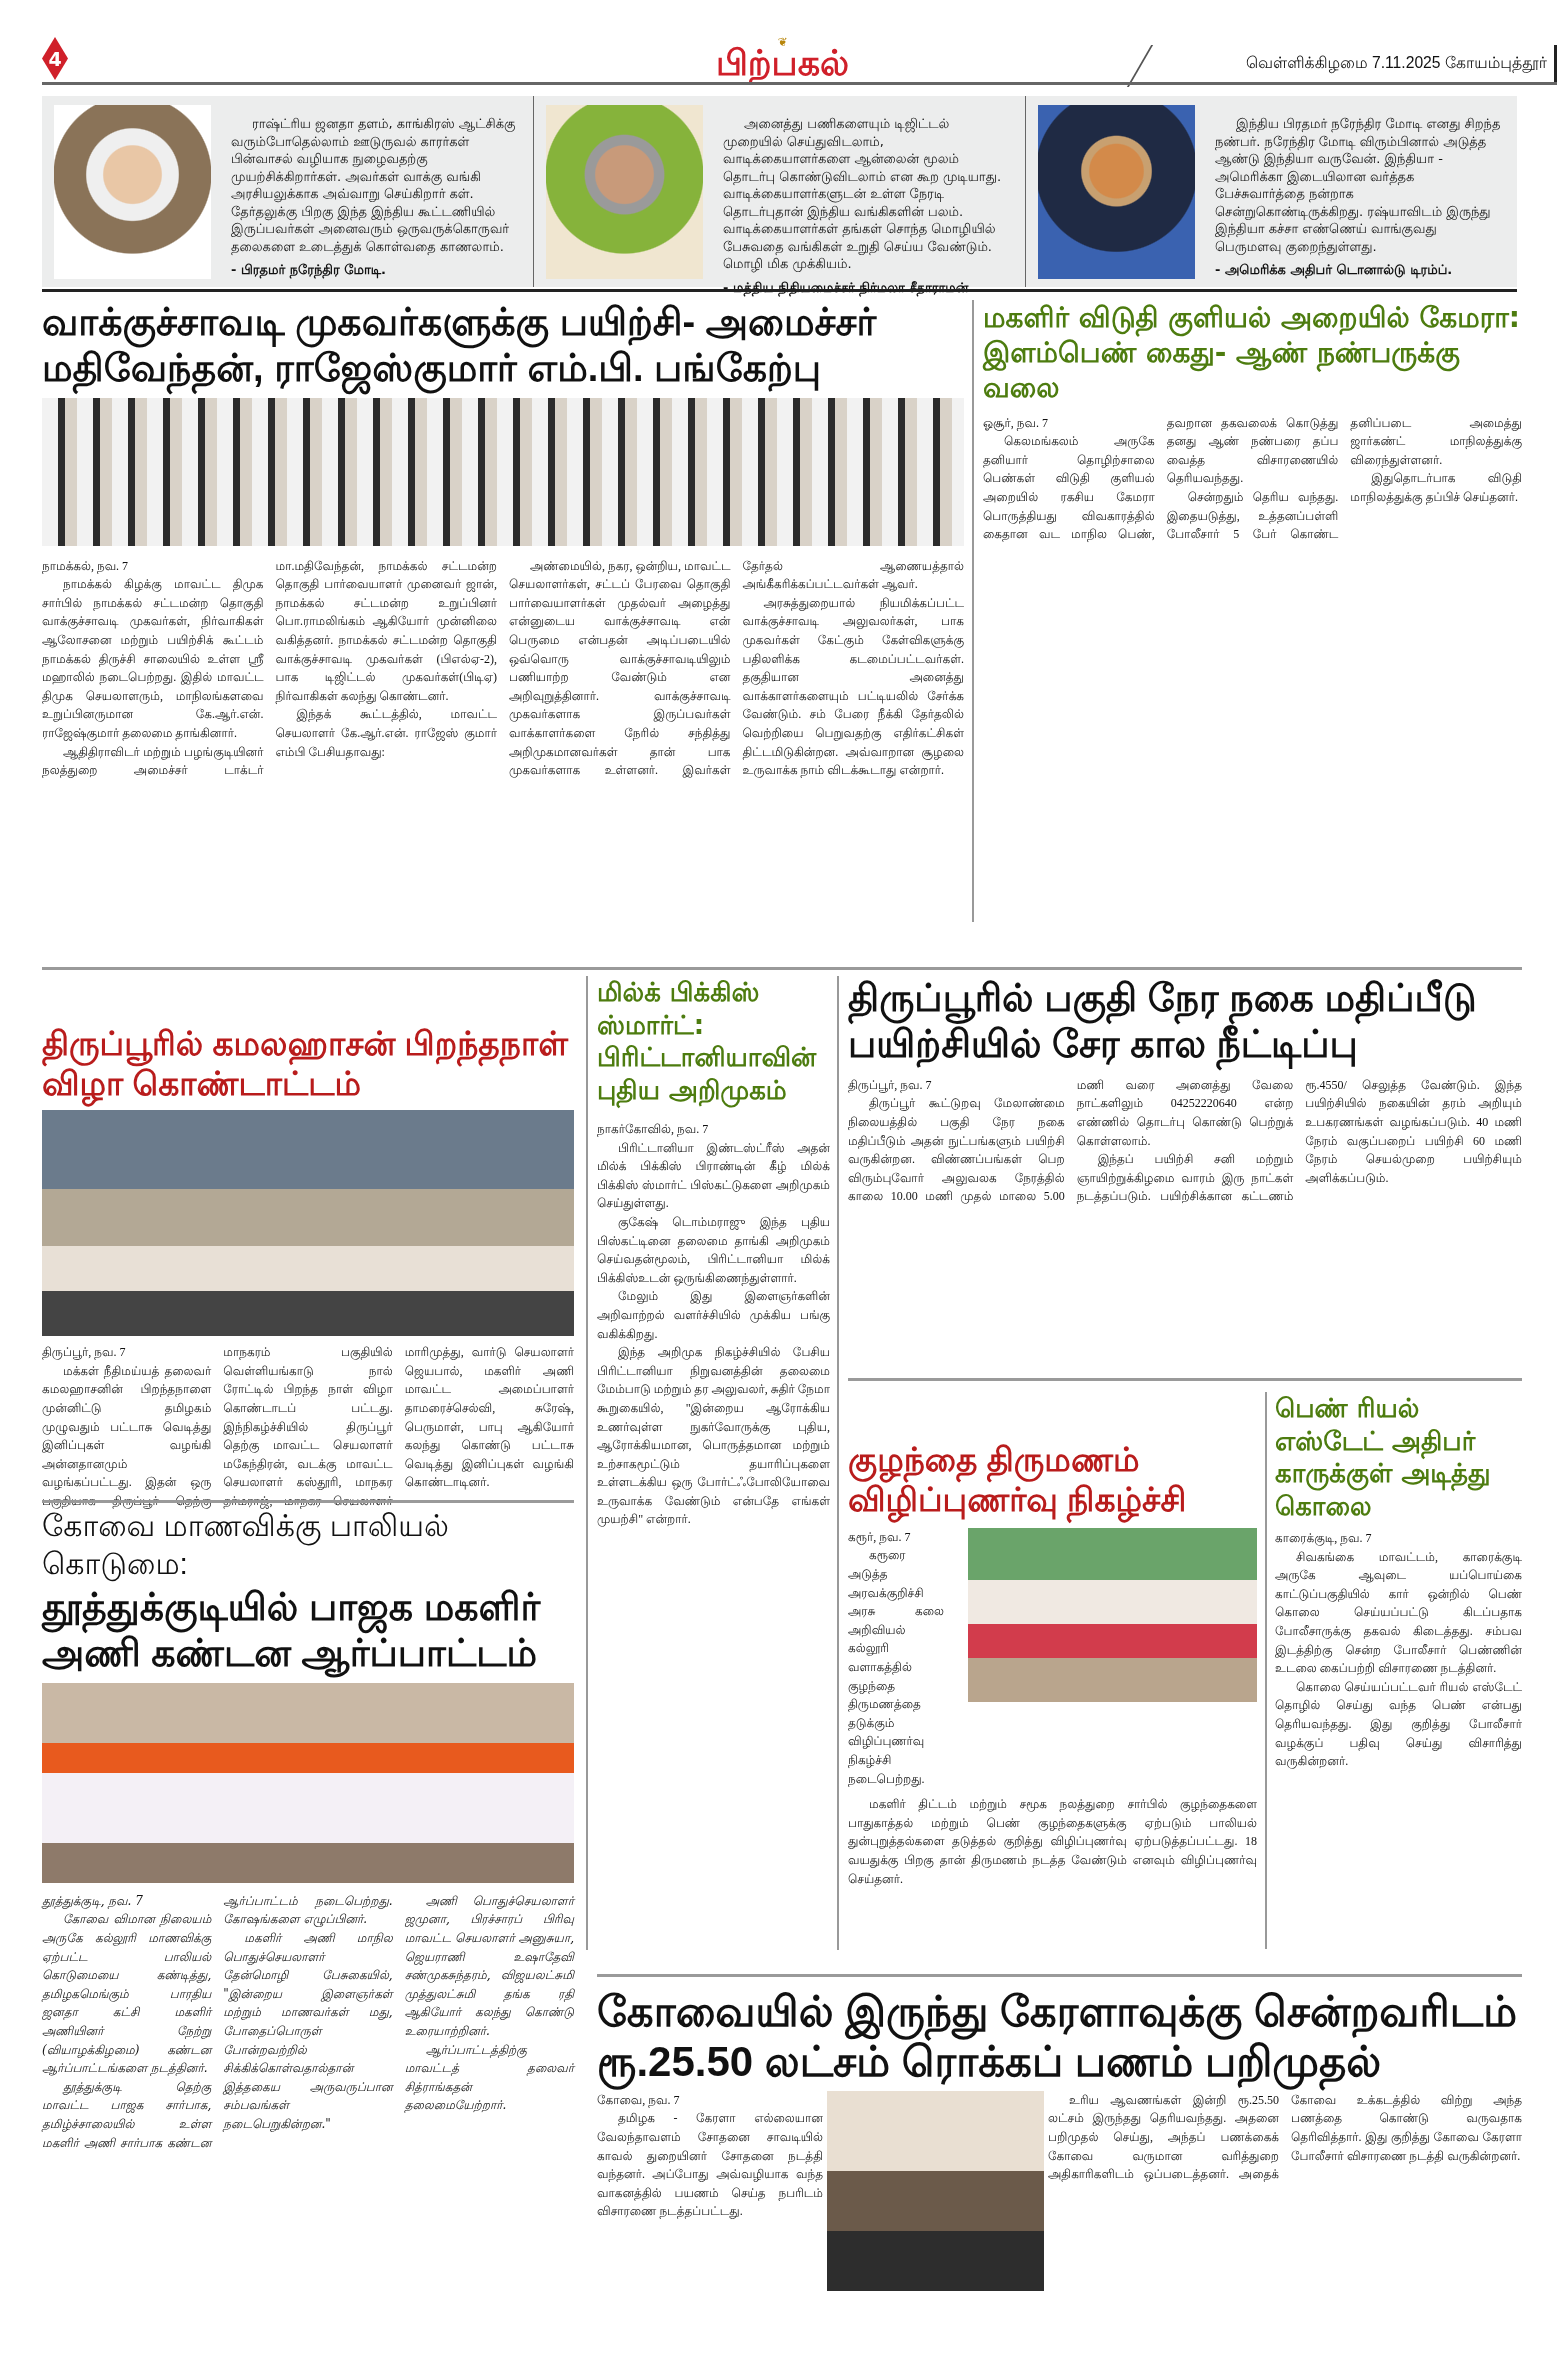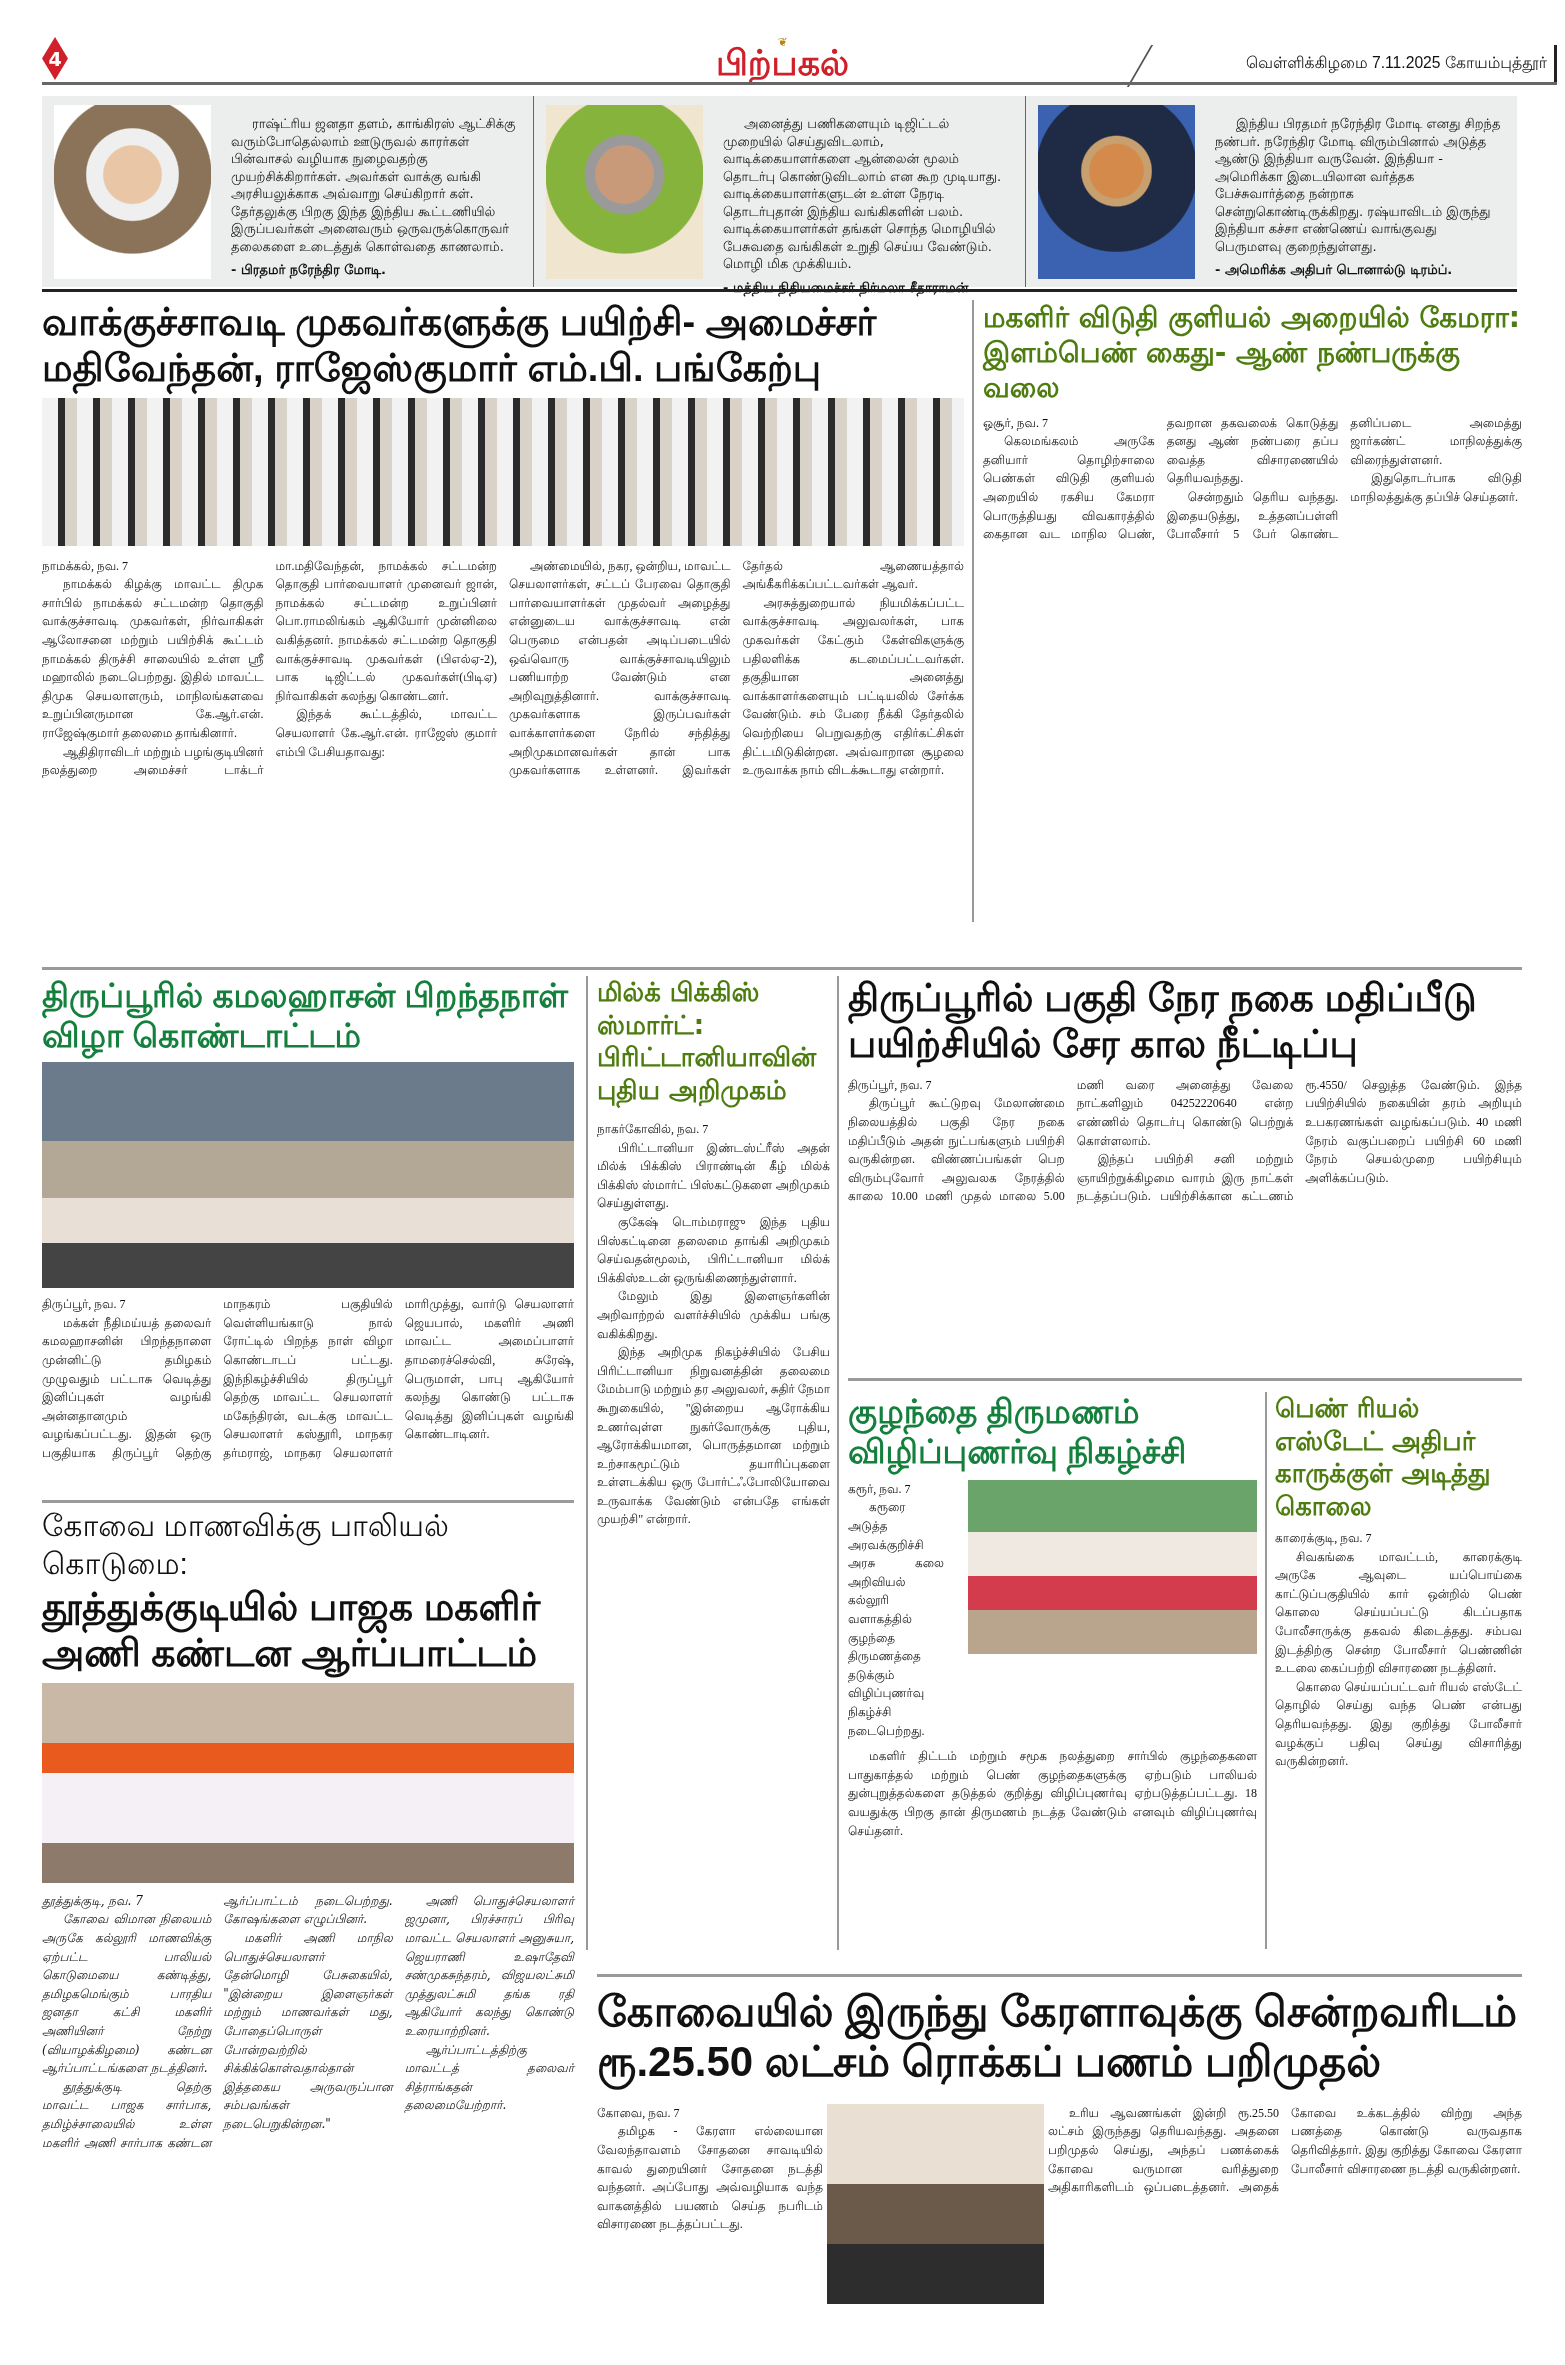--- a/index.html
+++ b/index.html
@@ -26,21 +26,21 @@
   .ph-nirmala { background: radial-gradient(circle at 50% 40%, #c89a7a 0 22%, #9a9a9a 23% 30%, #86b33b 31% 60%, #f0e6d0 61%); }
   .ph-trump { background: radial-gradient(circle at 50% 38%, #d38a4a 0 20%, #c8a070 21% 26%, #1f2a44 27% 60%, #3a62b0 61%); }
   .ph-crowd { background: repeating-linear-gradient(90deg, #f2f2f2 0 15.7px, #2b2b2b 15.7px 22.6px, #d9d2c8 22.6px 35px), #ddd; }
   .ph-street { background: linear-gradient(180deg,#6b7b8c 0 35%, #b3a895 35% 60%, #e8e0d6 60% 80%, #444 80%); }
   .ph-protest { background: linear-gradient(180deg,#c9b8a5 0 30%, #e85a1e 30% 45%, #f4f0f6 45% 80%, #8e7a6a 80%); }
   .ph-event { background: linear-gradient(180deg,#6aa46a 0 30%, #f0e9e2 30% 55%, #d23c4c 55% 75%, #b9a58d 75%); }
   .ph-police { background: linear-gradient(180deg,#e9dfd2 0 40%, #6b5a4a 40% 70%, #2d2d2d 70%); }
   
   .kicker-red { color: #d0202a; font: 28px "Liberation Sans", sans-serif; }
   .hl { font: bold 38px/1.2 "Liberation Sans", sans-serif; color: #111; }
-  .hl-md { font: bold 33px/1.2 "Liberation Sans", sans-serif; color: #15803d; }
+  .hl-md { font: bold 33px/1.2 "Liberation Sans", sans-serif; color: #b91c1c; margin-top: 48px; }
   .hl-sm { font: bold 26px/1.25 "DejaVu Sans", sans-serif; color: #4d7c0f; }
   .body-cols { font: 12px/1.55 "Liberation Serif", serif; text-align: justify; column-gap: 12px; }
   .body-cols p { text-indent: 21px; }
   .body-cols .dateline { text-indent: 0; }
   .vrule { width: 1.7px; background: #999; }
   .hrule { height: 2.6px; background: #9a9a9a; }
 </style>
 </head>
 <body>
 
@@ -169,21 +169,21 @@
     <p>தூத்துக்குடி தெற்கு மாவட்ட பாஜக சார்பாக, தமிழ்ச்சாலையில் உள்ள மகளிர் அணி சார்பாக கண்டன ஆர்ப்பாட்டம் நடைபெற்றது. கோஷங்களை எழுப்பினர்.</p>
     <p>மகளிர் அணி மாநில பொதுச்செயலாளர் தேன்மொழி பேசுகையில், "இன்றைய இளைஞர்கள் மற்றும் மாணவர்கள் மது, போதைப்பொருள் போன்றவற்றில் சிக்கிக்கொள்வதால்தான் இத்தகைய அருவருப்பான சம்பவங்கள் நடைபெறுகின்றன."</p>
     <p>அணி பொதுச்செயலாளர் ஜமுனா, பிரச்சாரப் பிரிவு மாவட்ட செயலாளர் அனுசுயா, ஜெயராணி உஷாதேவி சண்முகசுந்தரம், விஜயலட்சுமி முத்துலட்சுமி தங்க ரதி ஆகியோர் கலந்து கொண்டு உரையாற்றினர்.</p>
     <p>ஆர்ப்பாட்டத்திற்கு மாவட்டத் தலைவர் சித்ராங்கதன் தலைமையேற்றார்.</p>
   </div>
 </div>
 
 <div class="abs hrule" style="left:597px;top:1974px;width:925px;"></div>
 <div class="abs" style="left:597px;top:1987px;width:925px;">
   <div class="hl" style="font-size:42px;">கோவையில் இருந்து கேரளாவுக்கு சென்றவரிடம் ரூ.25.50 லட்சம் ரொக்கப் பணம் பறிமுதல்</div>
-  <div style="display:flex;gap:4px;margin-top:16px;">
+  <div style="display:flex;gap:4px;margin-top:3px;">
     <div class="body-cols" style="width:226px;">
       <p class="dateline">கோவை, நவ. 7</p>
       <p>தமிழக - கேரளா எல்லையான வேலந்தாவளம் சோதனை சாவடியில் காவல் துறையினர் சோதனை நடத்தி வந்தனர். அப்போது அவ்வழியாக வந்த வாகனத்தில் பயணம் செய்த நபரிடம் விசாரணை நடத்தப்பட்டது.</p>
     </div>
     <div class="photo ph-police" style="width:217px;height:200px;flex:none;"></div>
     <div class="body-cols" style="flex:1;column-count:2;">
       <p>உரிய ஆவணங்கள் இன்றி ரூ.25.50 லட்சம் இருந்தது தெரியவந்தது. அதனை பறிமுதல் செய்து, அந்தப் பணக்கைக் கோவை வருமான வரித்துறை அதிகாரிகளிடம் ஒப்படைத்தனர். அதைக் கோவை உக்கடத்தில் விற்று அந்த பணத்தை கொண்டு வருவதாக தெரிவித்தார். இது குறித்து கோவை கேரளா போலீசார் விசாரணை நடத்தி வருகின்றனர்.</p>
     </div>
   </div>
 </div>

